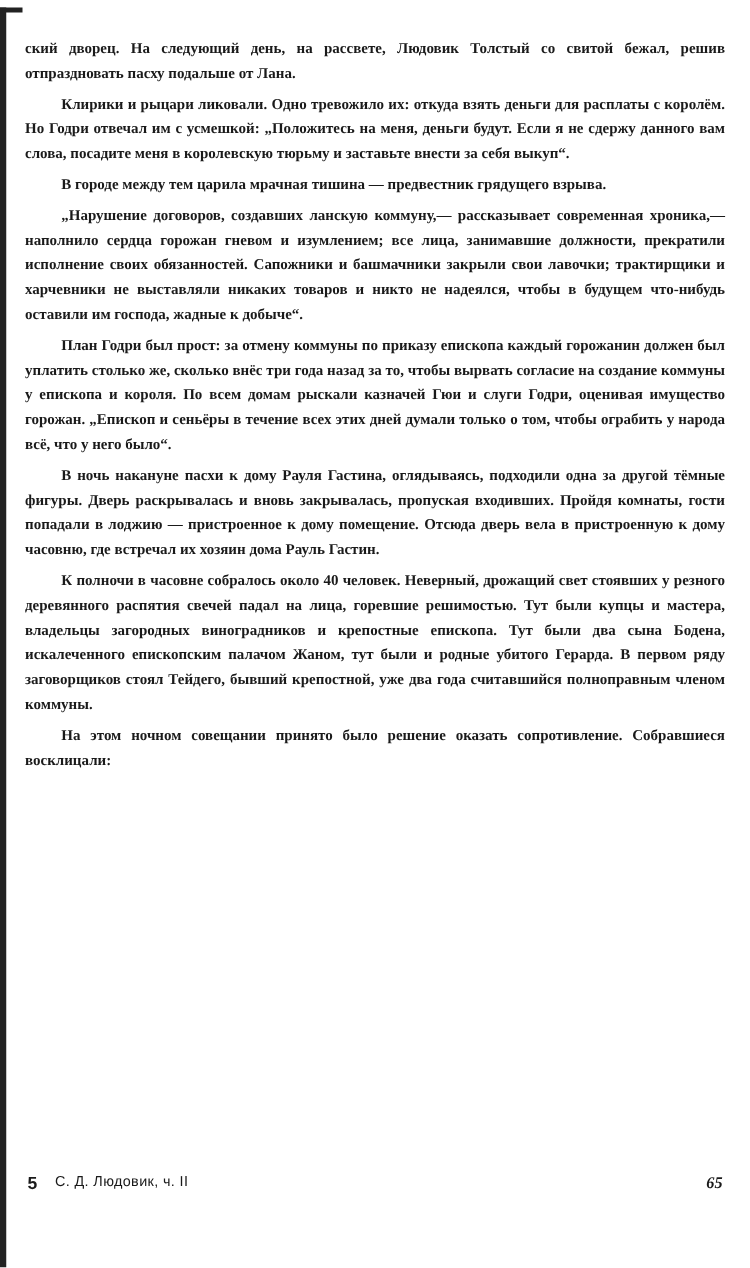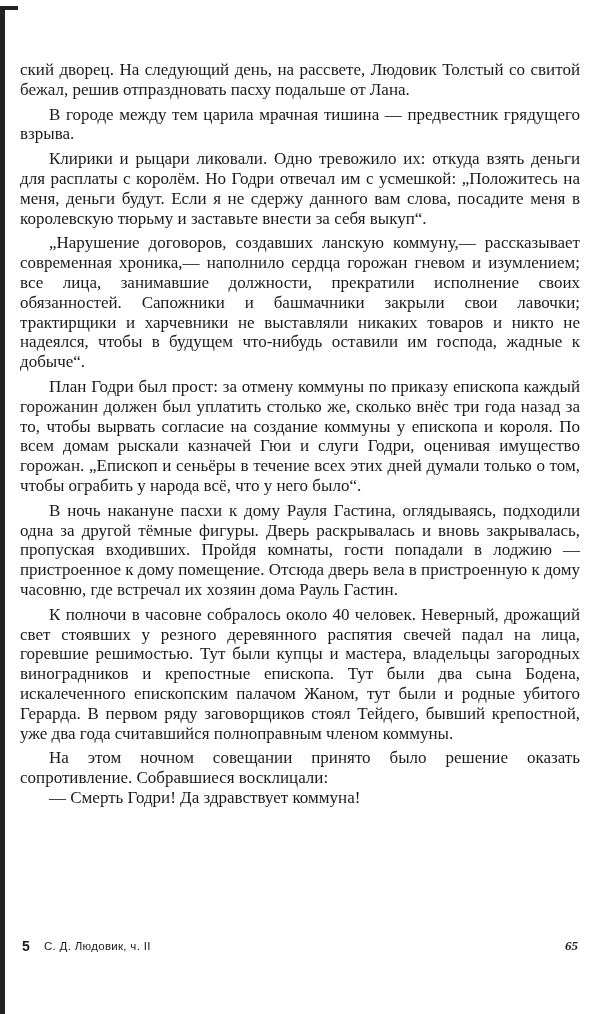--- a/index.html
+++ b/index.html
@@ -7,49 +7,48 @@
       width: 600px; height: 1014px; background: #ffffff; position: relative; overflow: hidden;
       font-family: "Liberation Serif", "DejaVu Serif", serif; color: #1a1a1a;
     }
     .edge-bar {
       position: absolute; left: 0; top: 6px; width: 5px; height: 1008px; background: #222;
     }
     .edge-hook {
       position: absolute; left: 0; top: 6px; width: 18px; height: 4px; background: #222;
     }
     .page {
-      position: absolute; left: 20px; top: 60px; width: 560px;
-      font-size: 17px; line-height: 19.8px; text-align: justify;
+      position: absolute; left: 20px; top: 29px; width: 560px;
+      font-size: 12px; line-height: 19.8px; text-align: justify; font-weight: bold;
     }
     .para { margin: 0 0 5px 0; text-indent: 29px; }
     .para.cont { text-indent: 0; }
     .para.tight { margin-bottom: 0; }
     .footer {
       position: absolute; left: 22px; top: 938px; width: 560px; height: 20px;
       font-family: "Liberation Sans", "DejaVu Sans", sans-serif;
     }
     .sig { position: absolute; left: 0; top: 0; font-size: 14px; font-weight: bold; }
     .runner { position: absolute; left: 22px; top: 2px; font-size: 11.5px; letter-spacing: 0.3px; }
     .pnum { position: absolute; right: 4px; top: 0; font-size: 13px; font-style: italic; font-weight: bold; font-family: "Liberation Serif", serif; }
   </style>
 </head>
 <body>
 
 <div class="edge-bar"></div>
 <div class="edge-hook"></div>
 
 <div class="page">
   <p class="para cont">ский дворец. На следующий день, на рассвете, Людовик Толстый со свитой бежал, решив отпраздновать пасху подальше от Лана.</p>
+  <p class="para">Клирики и рыцари ликовали. Одно тревожило их: откуда взять деньги для расплаты с королём. Но Годри отвечал им с усмешкой: „Положитесь на меня, деньги будут. Если я не сдержу данного вам слова, посадите меня в королевскую тюрьму и заставьте внести за себя выкуп“.</p>
   <p class="para">В городе между тем царила мрачная тишина — предвестник грядущего взрыва.</p>
-  <p class="para">Клирики и рыцари ликовали. Одно тревожило их: откуда взять деньги для расплаты с королём. Но Годри отвечал им с усмешкой: „Положитесь на меня, деньги будут. Если я не сдержу данного вам слова, посадите меня в королевскую тюрьму и заставьте внести за себя выкуп“.</p>
   <p class="para">„Нарушение договоров, создавших ланскую коммуну,— рассказывает современная хроника,— наполнило сердца горожан гневом и изумлением; все лица, занимавшие должности, прекратили исполнение своих обязанностей. Сапожники и башмачники закрыли свои лавочки; трактирщики и харчевники не выставляли никаких товаров и никто не надеялся, чтобы в будущем что-нибудь оставили им господа, жадные к добыче“.</p>
   <p class="para">План Годри был прост: за отмену коммуны по приказу епископа каждый горожанин должен был уплатить столько же, сколько внёс три года назад за то, чтобы вырвать согласие на создание коммуны у епископа и короля. По всем домам рыскали казначей Гюи и слуги Годри, оценивая имущество горожан. „Епископ и сеньёры в течение всех этих дней думали только о том, чтобы ограбить у народа всё, что у него было“.</p>
   <p class="para">В ночь накануне пасхи к дому Рауля Гастина, оглядываясь, подходили одна за другой тёмные фигуры. Дверь раскрывалась и вновь закрывалась, пропуская входивших. Пройдя комнаты, гости попадали в лоджию — пристроенное к дому помещение. Отсюда дверь вела в пристроенную к дому часовню, где встречал их хозяин дома Рауль Гастин.</p>
   <p class="para">К полночи в часовне собралось около 40 человек. Неверный, дрожащий свет стоявших у резного деревянного распятия свечей падал на лица, горевшие решимостью. Тут были купцы и мастера, владельцы загородных виноградников и крепостные епископа. Тут были два сына Бодена, искалеченного епископским палачом Жаном, тут были и родные убитого Герарда. В первом ряду заговорщиков стоял Тейдего, бывший крепостной, уже два года считавшийся полноправным членом коммуны.</p>
   <p class="para tight">На этом ночном совещании принято было решение оказать сопротивление. Собравшиеся восклицали:</p>
-  <p class="para tight">— Смерть Годри! Да здравствует коммуна!</p>
 </div>
 
 <div class="footer">
   <span class="sig">5</span>
   <span class="runner">С. Д. Людовик, ч. II</span>
   <span class="pnum">65</span>
 </div>
 
 </body></html>

